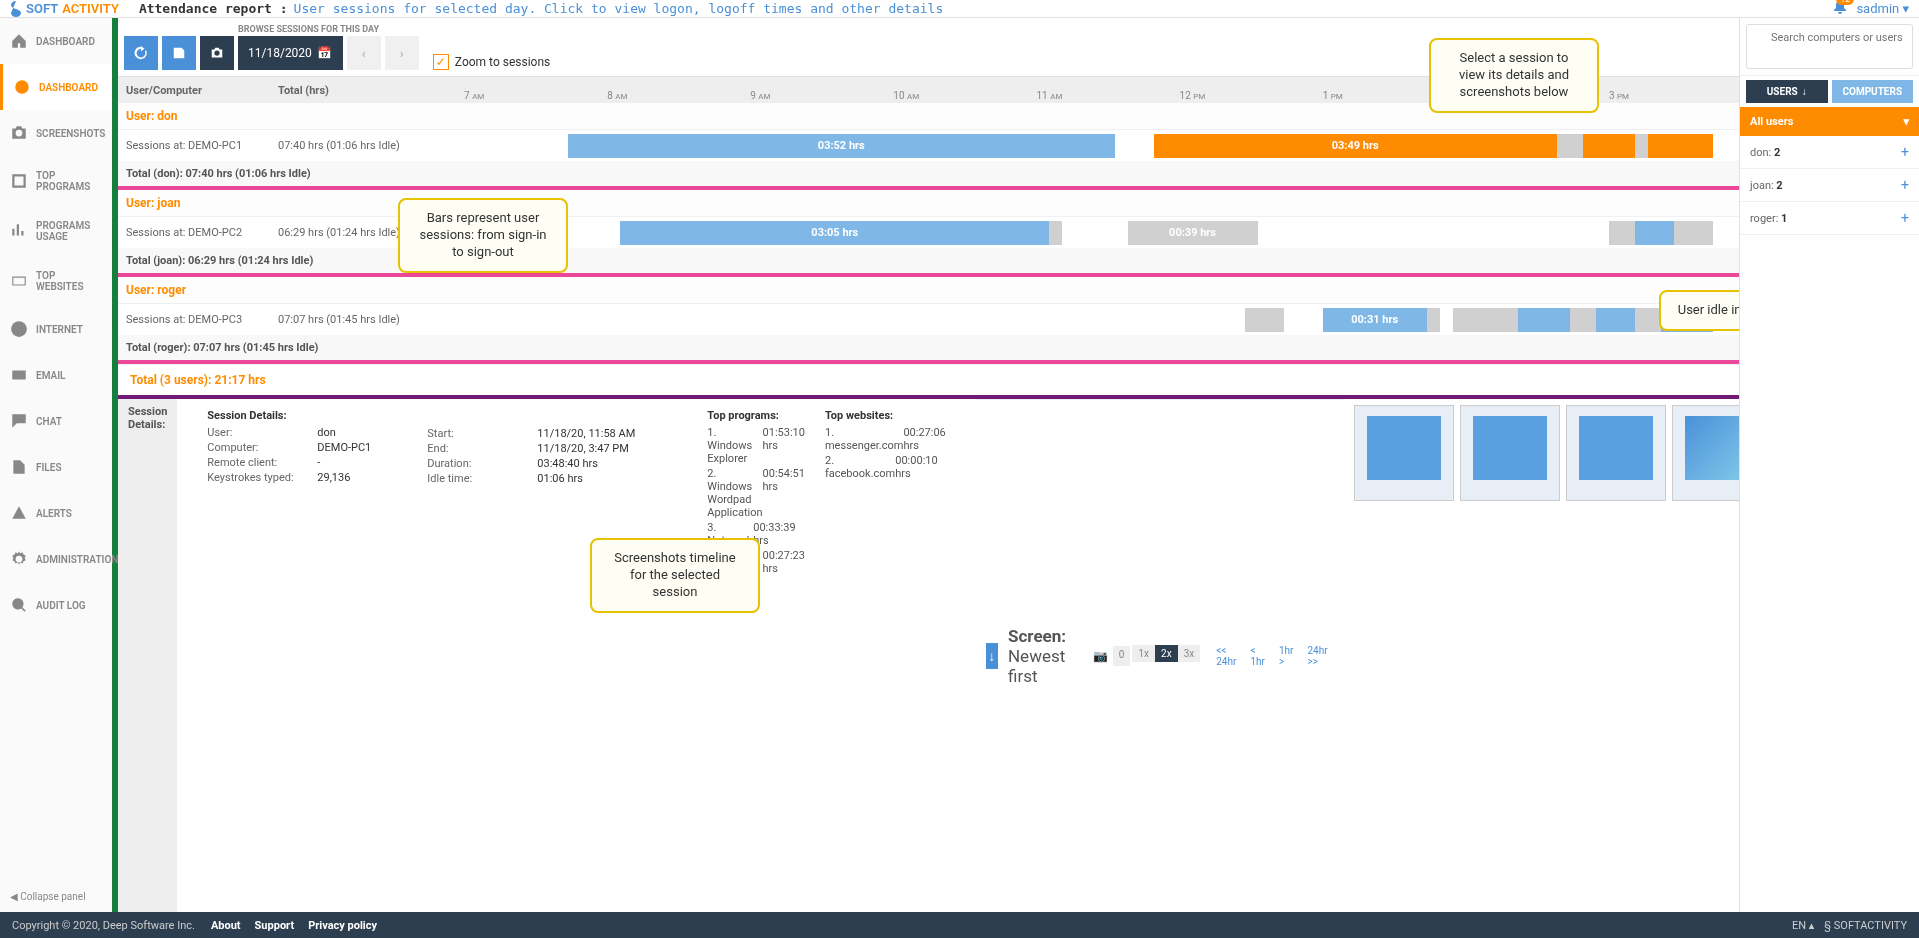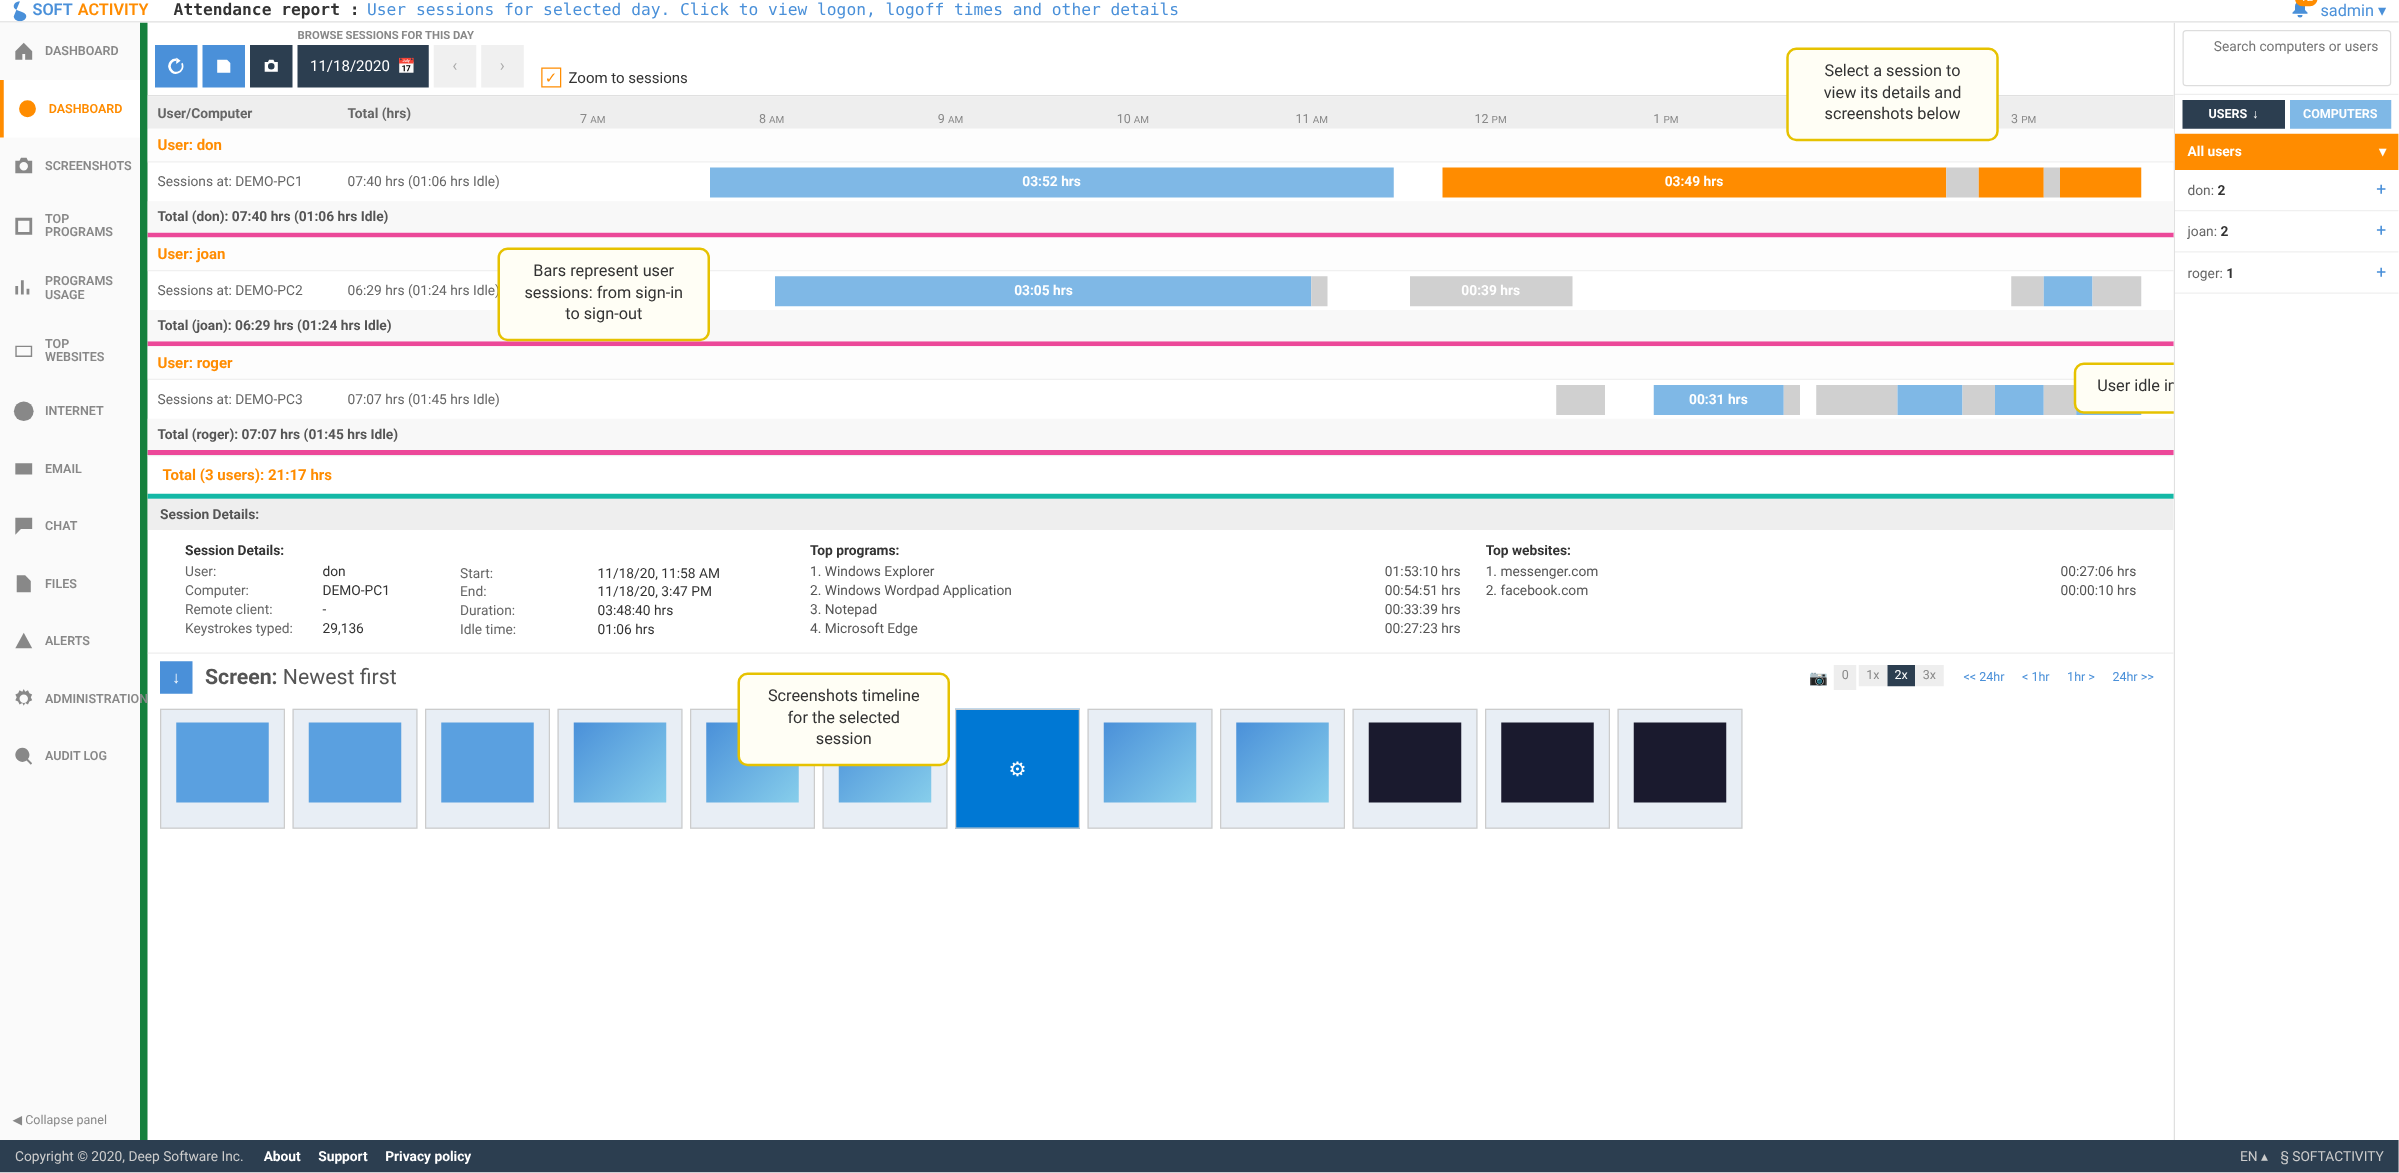--- a/index.html
+++ b/index.html
@@ -39,21 +39,21 @@
 .user-hdr{color:#ff8c00;font-size:12px;font-weight:700;padding:6px 8px;background:#fdfdfd}
 .session-row{display:flex;align-items:center;height:32px;border-top:1px solid #f0f0f0}
 .sr-col1{width:160px;padding-left:8px;font-size:11px;color:#666}
 .sr-col2{width:160px;font-size:11px;color:#666}
 .sr-bars{flex:1;position:relative;height:24px}
 .bar{position:absolute;height:24px;background:#7fb8e6;color:#fff;font-size:11px;font-weight:700;display:flex;align-items:center;justify-content:center}
 .bar.orange{background:#ff8c00}
 .bar.idle{background:#d0d0d0}
 .user-total{font-size:11px;font-weight:700;color:#555;padding:6px 8px;background:#f8f8f8}
 .grand-total{color:#ff8c00;font-size:12px;font-weight:700;padding:8px 12px;background:#fff;border-top:1px solid #eee}
-.session-details{border-top:4px solid #14b8a6;flex:1;display:flex;flex-direction:column;overflow:hidden}
+.session-details{border-top:4px solid #701a75;flex:1;display:flex;overflow:hidden}
 .sd-head{background:#eee;font-size:11px;font-weight:700;padding:6px 10px;color:#555}
 .sd-body{display:flex;padding:10px 30px;gap:20px;font-size:11px;color:#555}
 .sd-col{flex:1}
 .sd-title{font-weight:700;margin-bottom:4px;color:#333}
 .sd-row{display:flex;margin-bottom:2px}
 .sd-label{width:110px;color:#666}
 .sd-val{color:#333}
 .sd-list{display:flex;justify-content:space-between;margin-bottom:2px}
 .screen-bar{display:flex;align-items:center;padding:6px 10px;gap:10px;border-top:1px solid #eee}
 .screen-label{font-size:17px;color:#555}

